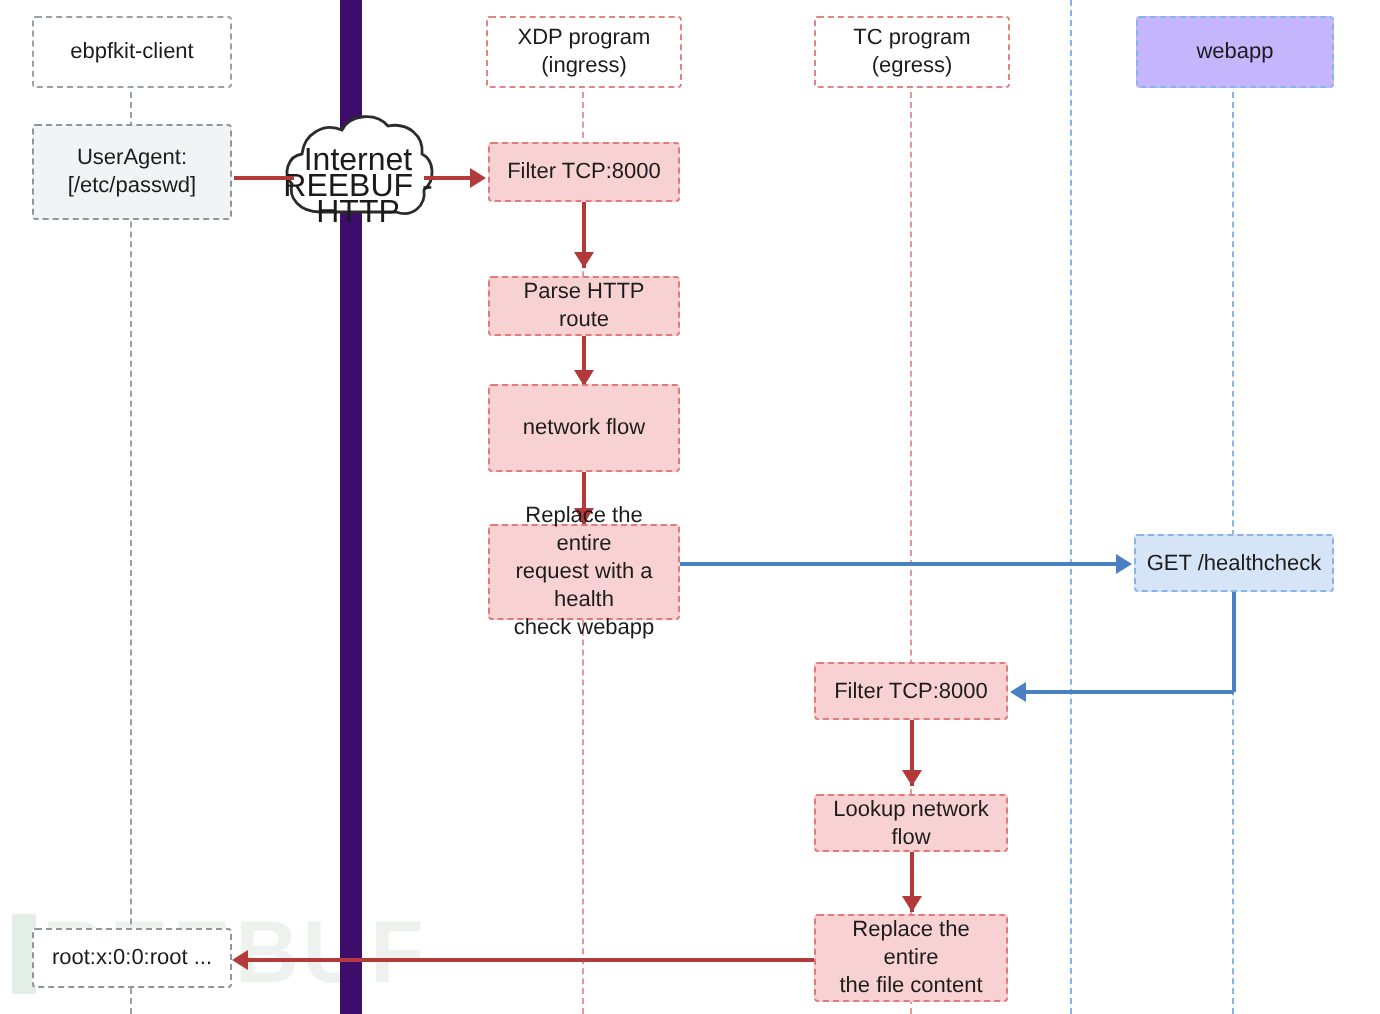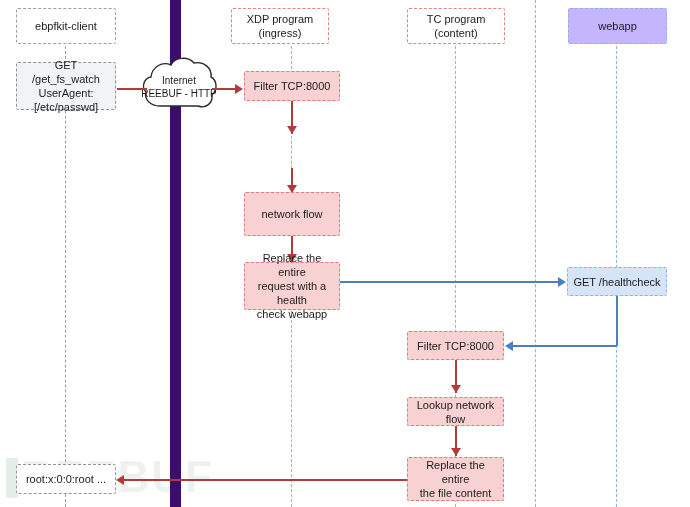--- a/index.html
+++ b/index.html
@@ -125,21 +125,21 @@
     top:54px;
     width:78px;
     height:62px;
   }
   .cloud-label{
     position:absolute;
     left:134px;
     top:74px;
     width:90px;
     text-align:center;
-    font-size:10px;
+    font-size:16px;
     line-height:13px;
     color:#1b1b1b;
   }
 </style>
 </head>
 <body>
 
 <div id="canvas">
 
   <div class="watermark">
@@ -151,41 +151,40 @@
   <div class="lifeline red" style="left:455px; top:46px;  height:461px;"></div>
   <div class="lifeline blue" style="left:535px; top:0px;   height:507px;"></div>
   <div class="lifeline blue" style="left:616px; top:46px;  height:461px;"></div>
 
   <div class="purple-bar"></div>
 
   <div class="box head-gray" style="left:16px; top:8px; width:100px; height:36px;">
     <span>ebpfkit-client</span>
   </div>
 
-  <div class="box head-red" style="left:231px; top:8px; width:98px; height:36px;">
+  <div class="box head-red" style="left:243px; top:8px; width:98px; height:36px;">
     <div>
       <div>XDP program</div>
       <div>(ingress)</div>
     </div>
   </div>
 
   <div class="box head-red" style="left:407px; top:8px; width:98px; height:36px;">
     <div>
       <div>TC program</div>
-      <div>(content)</div>
+      <div>(egress)</div>
     </div>
   </div>
 
   <div class="box head-blue" style="left:568px; top:8px; width:99px; height:36px;">
     <span>webapp</span>
   </div>
 
   <div class="box note-gray" style="left:16px; top:62px; width:100px; height:48px;">
     <div>
-      <div>GET /get_fs_watch</div>
       <div>UserAgent:</div>
       <div>[/etc/passwd]</div>
     </div>
   </div>
 
   <div class="cloud-wrap">
     <svg width="78" height="62" viewBox="0 0 78 62" xmlns="http://www.w3.org/2000/svg">
       <path d="M20,52 C10,52 4,45 6,38 C1,33 4,24 11,23 C12,13 22,7 31,11
                C35,3 48,2 54,9 C64,7 72,14 71,23 C77,26 78,36 72,41
                C73,49 66,55 58,52 Z" fill="#ffffff" stroke="#2b2b2b" stroke-width="1.4"></path>
@@ -201,20 +200,23 @@
   <div class="conn h-red" style="left:212px; top:88px; width:24px;"></div>
   <div class="arrow right-red" style="left:235px; top:83.5px;"></div>
 
   <div class="box step-red" style="left:244px; top:71px; width:96px; height:30px;">
     <span>Filter TCP:8000</span>
   </div>
 
   <div class="conn v-red" style="left:291px; top:101px; height:33px;"></div>
   <div class="arrow down-red" style="left:287px; top:126px;"></div>
 
+  <div class="box step-red" style="left:244px; top:138px; width:96px; height:30px;">
+    <span>Parse HTTP route</span>
+  </div>
 
   <div class="conn v-red" style="left:291px; top:168px; height:25px;"></div>
   <div class="arrow down-red" style="left:287px; top:185px;"></div>
 
   <div class="box step-red" style="left:244px; top:192px; width:96px; height:44px;">
     <div>
       <div>network flow</div>
     </div>
   </div>
 

